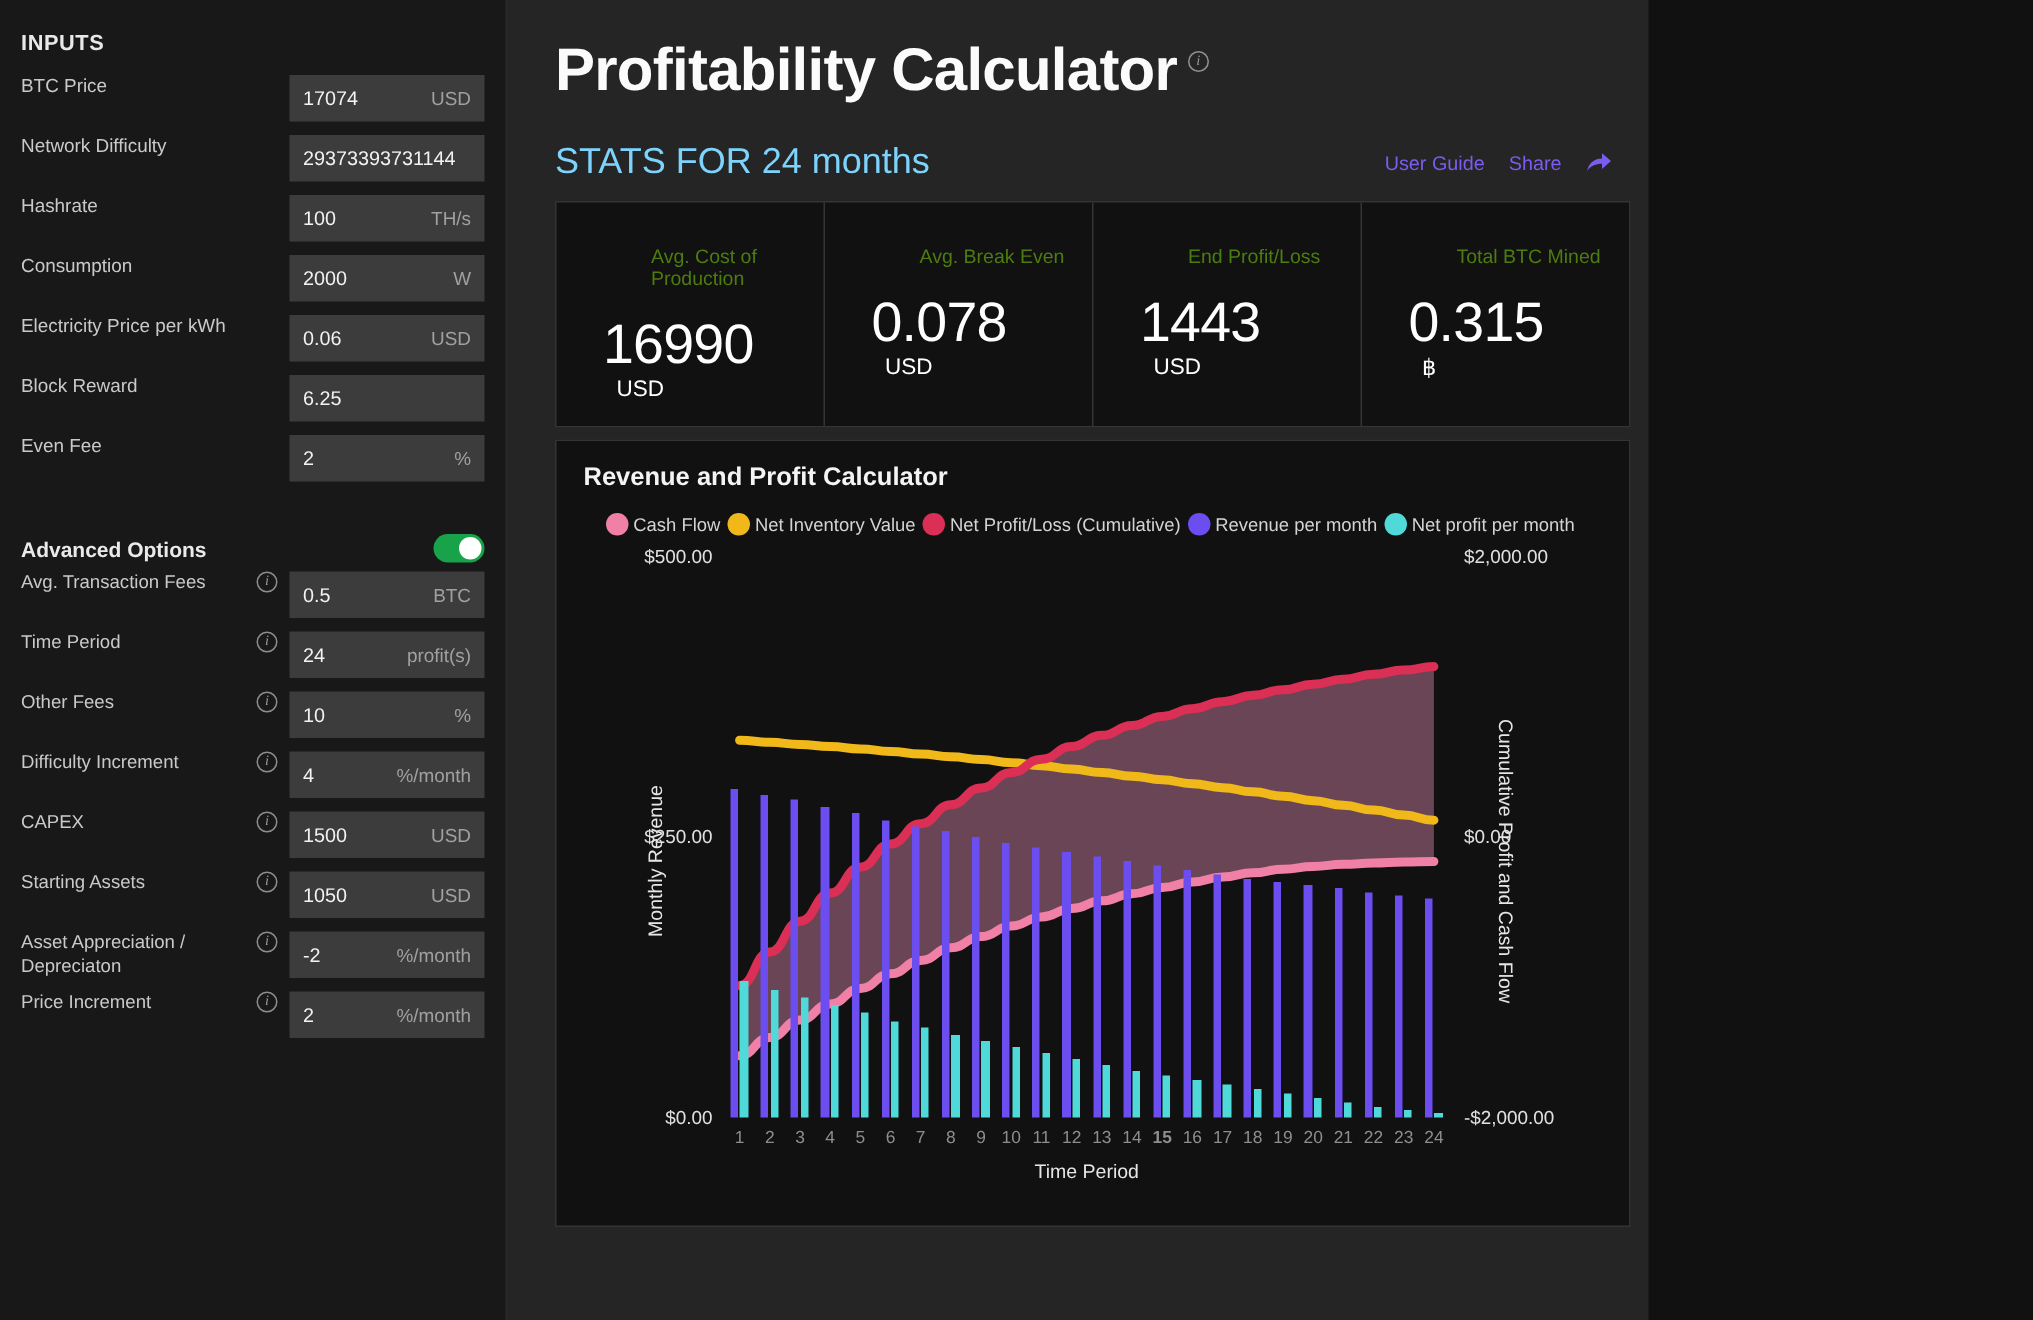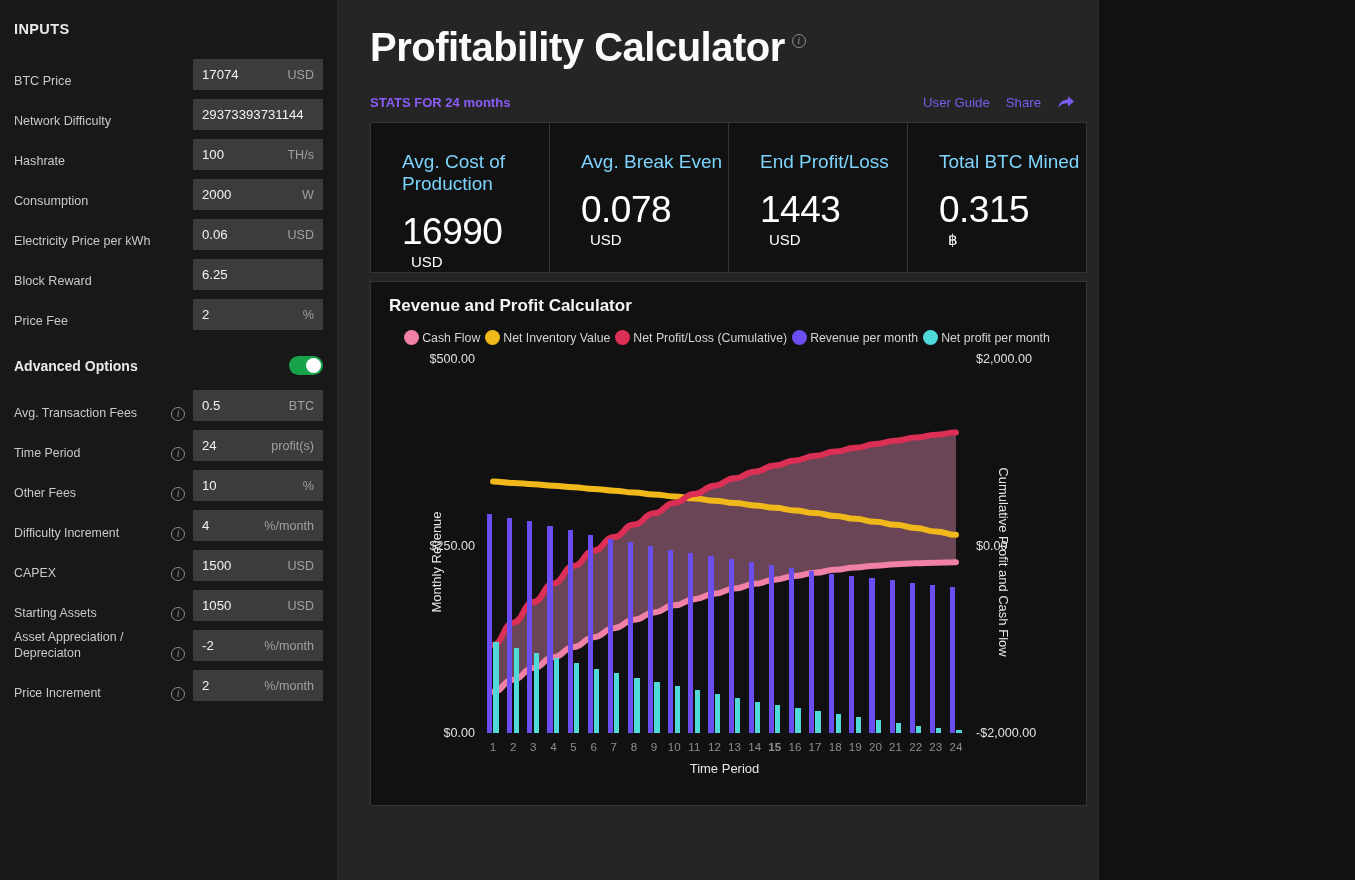--- a/index.html
+++ b/index.html
@@ -19,21 +19,21 @@
     padding: 0 14px;
     flex: 0 0 338px;
     position: relative;
   }
   .sidebar-title {
     font-size: 14.5px; font-weight: bold; color: #e8e8e8;
     letter-spacing: .4px;
     padding: 21px 0 0 0;
   }
   .field-row {
-    display: flex; align-items: flex-end;
+    display: flex; align-items: flex-start;
     height: 40px; margin-top: 0px;
   }
   .field-row.first { margin-top: 13px; }
   .field-label {
     font-size: 12.6px; color: #c9c9c9;
     flex: 1 1 auto; line-height: 1.25;
     padding-right: 6px;
   }
   .info-icon {
     width: 14px; height: 14px; flex: 0 0 14px;
@@ -87,38 +87,38 @@
     border: 1px solid #909090; border-radius: 50%;
     color: #9c9c9c; font-size: 9.5px; line-height: 12px;
     text-align: center; font-family: "Liberation Serif", serif;
     font-style: italic; flex: 0 0 14px;
   }
 
   .stats-header {
     display: flex; align-items: center; justify-content: space-between;
     margin-top: 24px; padding-right: 12px;
   }
-  .stats-header-title { font-size: 13px; font-weight: bold; color: #8b5cf6; }
+  .stats-header-title { font-size: 24px; font-weight: normal; color: #7dd3fc; }
   .header-links { display: flex; align-items: center; gap: 16px; }
   .hlink { font-size: 13.2px; color: #7b5cf0; cursor: pointer; }
   .share-icon { color: #7b5cf0; display: flex; align-items: center; }
 
   .stats-cards {
     display: flex; margin-top: 12px;
     border: 1px solid #343434;
     background: #111111;
     height: 151px;
   }
   .stat-card {
     flex: 1 1 0; height: 149px;
     border-right: 1px solid #343434;
     padding: 28px 0 0 31px;
   }
   .stat-card:last-child { border-right: none; }
-  .stat-label { font-size: 19px; color: #7dd3fc; }
+  .stat-label { font-size: 13px; color: #4d7c0f; margin-left: 32px; }
   .stat-value-row { display: flex; align-items: flex-start; margin-top: 16px; flex-direction: column; }
   .stat-value { font-size: 37px; color: #ffffff; font-weight: 400; letter-spacing: -.5px; }
   .stat-unit { font-size: 15px; color: #ffffff; margin-left: 9px; }
 
   .chart-panel {
     margin-top: 8px;
     background: #111111;
     border: 1px solid #343434;
     height: 525px;
     padding: 14px 0 0 0;
@@ -225,21 +225,21 @@
           </div>
         </div>
         <div class="field-row">
           <div class="field-label">Block Reward</div>
           <div class="field-input">
             <span class="field-value">6.25</span>
             <span class="field-unit"></span>
           </div>
         </div>
         <div class="field-row">
-          <div class="field-label">Price Fee</div>
+          <div class="field-label">Even Fee</div>
           <div class="field-input">
             <span class="field-value">2</span>
             <span class="field-unit">%</span>
           </div>
         </div>
       </div>
 
     <div class="adv-header">
       <div class="adv-title">Advanced Options</div>
       <div class="toggle">

